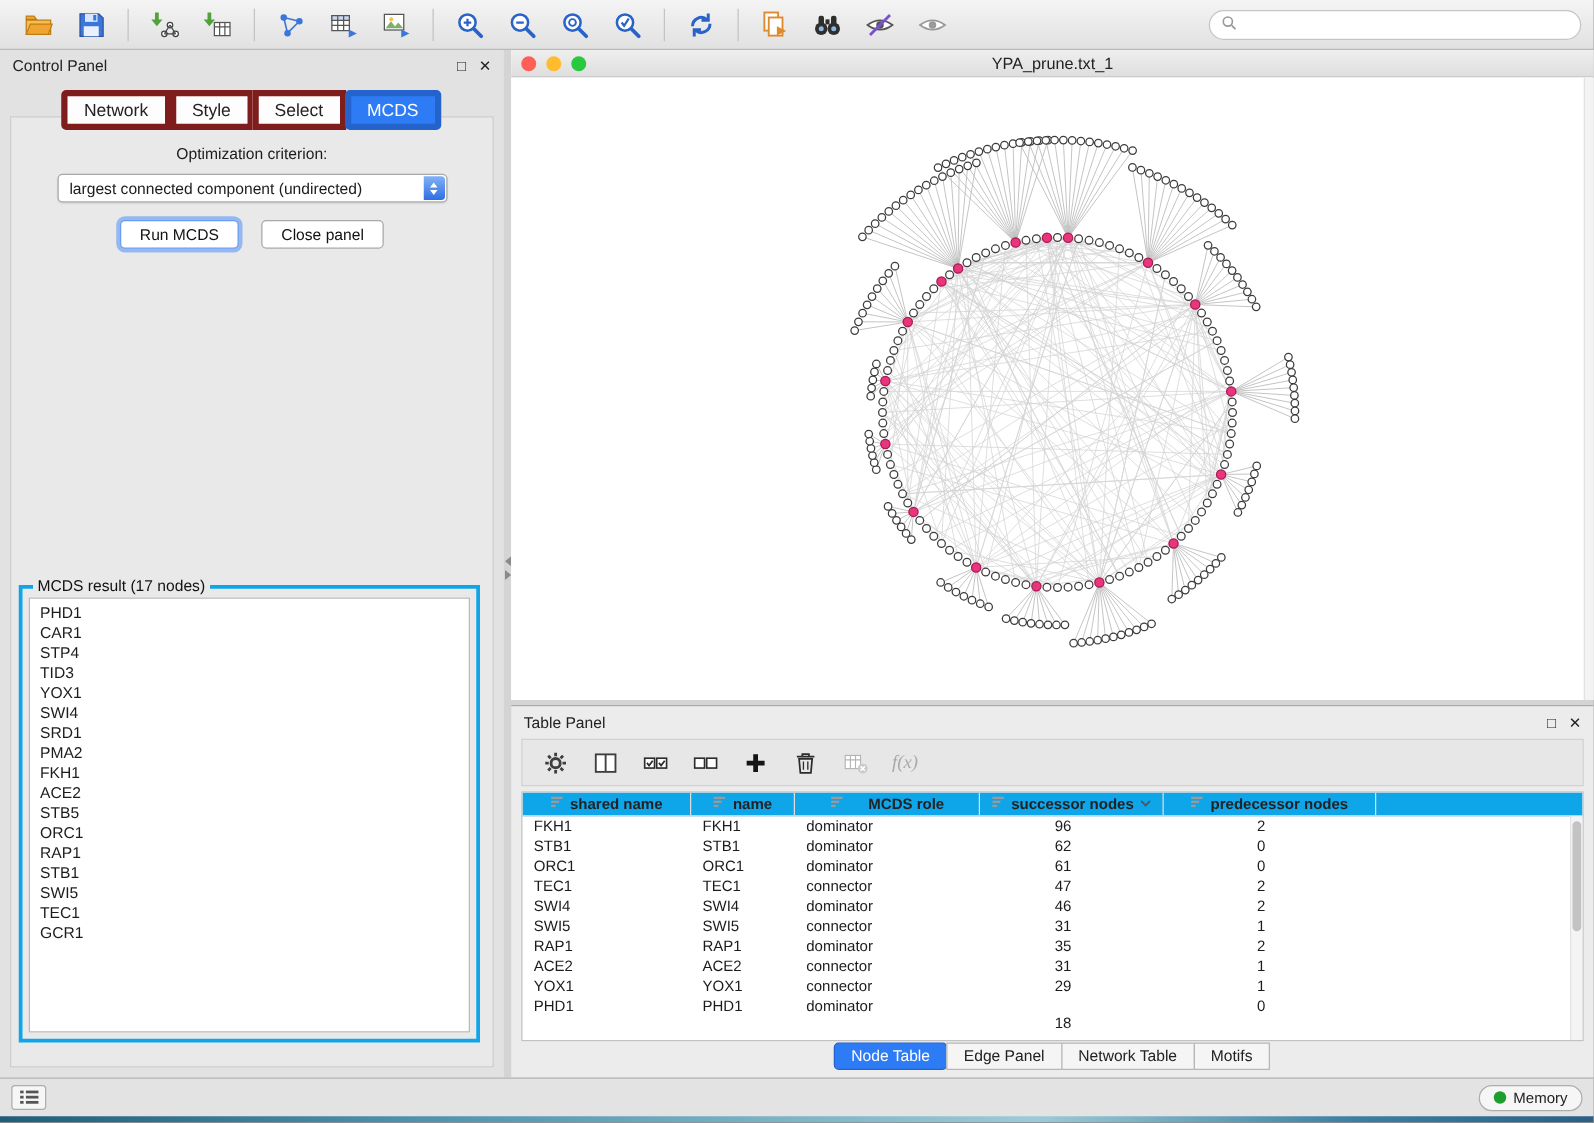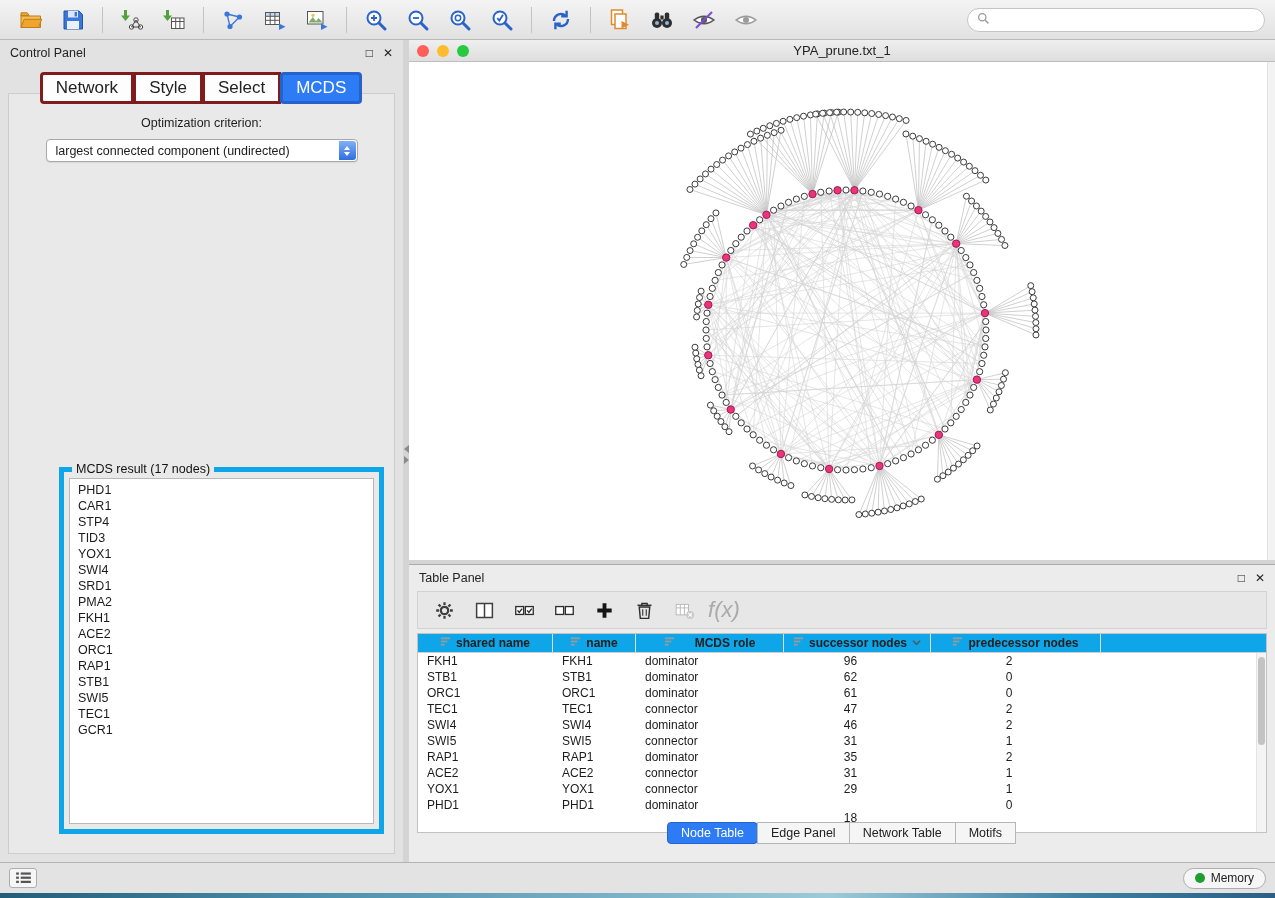--- a/index.html
+++ b/index.html
@@ -15,35 +15,35 @@
   .tb-divider{width:1px;height:26px;background:#c3c3c3;margin:0 8px;}
   .search-box{width:298px;height:24px;background:#fff;border:1px solid #c5c5c5;border-radius:12px;display:flex;align-items:center;padding:0 9px;gap:5px;}
   .search-box input{border:none;outline:none;flex:1;font-size:12px;background:transparent;font-family:"Liberation Sans",sans-serif;}
 
   
   .control-panel{position:absolute;left:0;top:40px;width:403px;height:822px;background:#e2e2e2;}
   .panel-header{height:26px;display:flex;align-items:center;padding:0 10px;font-size:12.5px;color:#222;}
   .win-btns{margin-left:auto;display:flex;gap:10px;font-size:12px;color:#222;}
   .win-btns span{cursor:pointer;line-height:12px;}
   .ctab-row{position:absolute;top:32px;left:0;right:0;display:flex;justify-content:center;z-index:2;}
-  .ctab{padding:3px 13px;border:3px solid #7f1d1d;background:#fdfdfd;font-size:17px;margin-left:-1px;cursor:pointer;color:#222;}
+  .ctab{padding:3px 13px;border:5px solid #7f1d1d;background:#fdfdfd;font-size:14px;margin-left:-1px;cursor:pointer;color:#222;}
   .ctab:first-child{border-radius:4px 0 0 4px;}
   .ctab:last-child{border-radius:0 4px 4px 0;}
   .ctab.sel{background:#2e7bf6;color:#fff;border-color:#2463cc;border-radius:4px;}
   .cp-body{position:absolute;left:8px;right:8px;top:53px;bottom:8px;background:#e9e9e9;border:1px solid #cdcdcd;}
   .opt-label{text-align:center;margin-top:22px;font-size:12.5px;}
   .dropdown{margin:9px auto 0;width:312px;height:23px;border:1px solid #a9a9a9;border-radius:4px;background:#fff;display:flex;align-items:center;padding:0 24px 0 9px;position:relative;font-size:12.5px;cursor:pointer;box-shadow:0 1px 1px rgba(0,0,0,.08);}
   .dd-value{white-space:nowrap;overflow:hidden;}
   .dd-stepper{position:absolute;right:1px;top:1px;bottom:1px;width:17px;border-radius:0 3px 3px 0;background:linear-gradient(#82b1f8,#2e6ee0);display:flex;flex-direction:column;align-items:center;justify-content:center;gap:2px;}
   .tri-up{width:0;height:0;border-left:3.5px solid transparent;border-right:3.5px solid transparent;border-bottom:4px solid #fff;}
   .tri-dn{width:0;height:0;border-left:3.5px solid transparent;border-right:3.5px solid transparent;border-top:4px solid #fff;}
   .btn-row{display:flex;justify-content:center;gap:18px;margin-top:14px;}
   .mac-btn{height:23px;padding:0 15px;background:#fff;border:1px solid #a8a8a8;border-radius:4px;font-size:12.5px;cursor:pointer;font-family:"Liberation Sans",sans-serif;color:#111;}
   .mac-btn.focus{box-shadow:0 0 0 3px rgba(106,158,244,.65);border-color:#6a9ef4;}
-  .result-group{position:absolute;left:6px;right:10px;top:368px;height:372px;border:5px solid #0ea5e9;background:transparent;margin-left:44px;}
+  .result-group{position:absolute;left:6px;right:10px;top:368px;height:372px;border:3px solid #0ea5e9;background:transparent;}
   .result-group legend{font-size:12.5px;padding:0 4px;margin-left:8px;color:#111;}
   .result-list{position:absolute;left:5px;right:5px;top:2px;bottom:5px;background:#fff;border:1px solid #b9b9b9;overflow:hidden;padding-top:3px;}
   .mcds-item{height:16px;line-height:16px;padding-left:8px;font-size:12.5px;cursor:default;}
 
   
   .v-splitter{position:absolute;left:403px;top:40px;width:6px;height:822px;background:#d4d4d4;cursor:col-resize;}
   .v-grip{position:absolute;top:405px;left:0;width:6px;display:flex;flex-direction:column;gap:3px;align-items:center;}
   .g-left{width:0;height:0;border-top:4px solid transparent;border-bottom:4px solid transparent;border-right:5px solid #8a8a8a;}
   .g-right{width:0;height:0;border-top:4px solid transparent;border-bottom:4px solid transparent;border-left:5px solid #8a8a8a;}
 
@@ -55,31 +55,31 @@
   .net-title{position:absolute;left:0;right:0;text-align:center;font-size:13px;color:#222;pointer-events:none;}
   .net-canvas{position:absolute;top:22px;left:0;right:0;bottom:0;background:#fff;overflow:hidden;}
   .net-scroll{position:absolute;right:0;top:0;bottom:0;width:8px;background:#f3f3f3;border-left:1px solid #e2e2e2;}
   .h-splitter{position:absolute;top:520px;left:0;right:0;height:4px;background:#d4d4d4;cursor:row-resize;}
 
   
   .table-panel{position:absolute;top:524px;left:0;right:0;bottom:0;background:#ececec;border-top:1px solid #ababab;}
   .table-toolbar{position:absolute;top:26px;left:8px;right:8px;height:38px;background:#e7e7e7;border:1px solid #d2d2d2;display:flex;align-items:center;padding:0 10px;gap:8px;}
   .tt-btn{width:32px;height:30px;border:none;background:transparent;display:flex;align-items:center;justify-content:center;cursor:pointer;}
   .tt-btn svg{width:21px;height:21px;}
-  .fx{font-family:Liberation Sans, sans-serif;font-style:italic;color:#a9a9a9;font-size:22px;}
+  .fx{font-family:Liberation Serif, serif;font-style:italic;color:#a9a9a9;font-size:15px;}
   .table-wrap{position:absolute;top:68px;left:8px;right:8px;height:200px;background:#fff;border:1px solid #c2c2c2;overflow:hidden;}
   .thead{display:flex;height:19px;background:#0ea5e9;border-bottom:1px solid #cfcfcf;font-weight:bold;}
   .th{display:flex;align-items:center;justify-content:center;gap:5px;font-size:12px;color:#222;border-right:1px solid #dcdcdc;overflow:hidden;white-space:nowrap;cursor:pointer;}
   .th.filler{flex:1;border-right:none;}
   .trow{display:flex;height:16px;align-items:center;font-size:12px;cursor:default;}
   .td{padding-left:9px;white-space:nowrap;overflow:hidden;}
   .td.c3,.td.c4{text-align:center;padding-left:0;padding-right:14px;}
   .tscroll{position:absolute;right:0;top:19px;bottom:0;width:10px;background:#f4f4f4;border-left:1px solid #e3e3e3;}
   .tthumb{position:absolute;left:1px;right:1px;top:4px;height:88px;background:#c3c3c3;border-radius:5px;}
-  .ttab-row{position:absolute;bottom:18px;left:0;right:0;display:flex;justify-content:center;}
+  .ttab-row{position:absolute;bottom:6px;left:0;right:0;display:flex;justify-content:center;}
   .ttab{padding:3px 13px;border:1px solid #b6b6b6;background:#f5f5f5;font-size:12.5px;margin-left:-1px;cursor:pointer;color:#222;}
   .ttab.sel{background:#2e7bf6;color:#fff;border-color:#2463cc;border-radius:4px;}
 
   
   .status-bar{position:absolute;left:0;right:0;top:862px;height:31px;background:#e3e3e3;border-top:1px solid #b3b3b3;display:flex;align-items:center;padding:0 9px;}
   .list-btn{width:28px;height:20px;border:1px solid #ადad;border:1px solid #adadad;background:#f6f6f6;border-radius:3px;display:flex;align-items:center;justify-content:center;cursor:pointer;}
   .memory-btn{margin-left:auto;height:21px;border:1px solid #adadad;background:#f6f6f6;border-radius:11px;display:flex;align-items:center;gap:6px;padding:0 11px;font-size:12px;cursor:pointer;color:#222;}
   .mem-dot{width:10px;height:10px;border-radius:50%;background:#1d9e2f;}
   .desktop-strip{position:absolute;left:0;right:0;top:893px;height:5px;background:linear-gradient(90deg,#215d79,#4d90ad 25%,#7db4c8 50%,#9ccad8 65%,#3c7fa2 85%,#2b5f86);}
 </style>
@@ -243,33 +243,38 @@
       </div>
     <div class="cp-body">
       <div class="opt-label">Optimization criterion:</div>
       <div class="dropdown">
         <span class="dd-value">largest connected component (undirected)</span>
         <span class="dd-stepper">
             <span class="tri-up"></span>
             <span class="tri-dn"></span>
           </span>
       </div>
+      <div class="btn-row">
+        <button class="mac-btn focus">Run MCDS</button>
+        <button class="mac-btn">Close panel</button>
+      </div>
       <fieldset class="result-group">
         <legend>MCDS result (17 nodes)</legend>
         <div class="result-list">
             <div class="mcds-item">PHD1</div>
             <div class="mcds-item">CAR1</div>
             <div class="mcds-item">STP4</div>
             <div class="mcds-item">TID3</div>
             <div class="mcds-item">YOX1</div>
             <div class="mcds-item">SWI4</div>
             <div class="mcds-item">SRD1</div>
             <div class="mcds-item">PMA2</div>
             <div class="mcds-item">FKH1</div>
             <div class="mcds-item">ACE2</div>
+            <div class="mcds-item">STB5</div>
             <div class="mcds-item">ORC1</div>
             <div class="mcds-item">RAP1</div>
             <div class="mcds-item">STB1</div>
             <div class="mcds-item">SWI5</div>
             <div class="mcds-item">TEC1</div>
             <div class="mcds-item">GCR1</div>
           </div>
       </fieldset>
     </div>
   </div>

